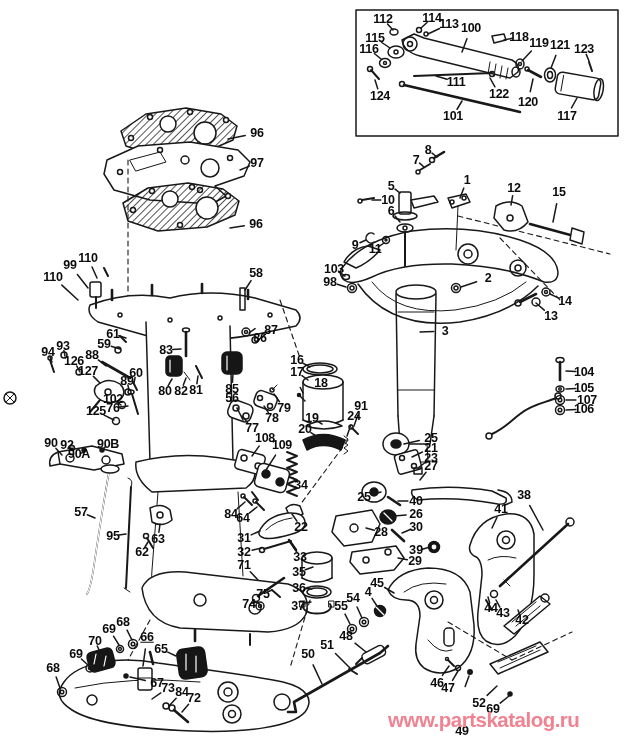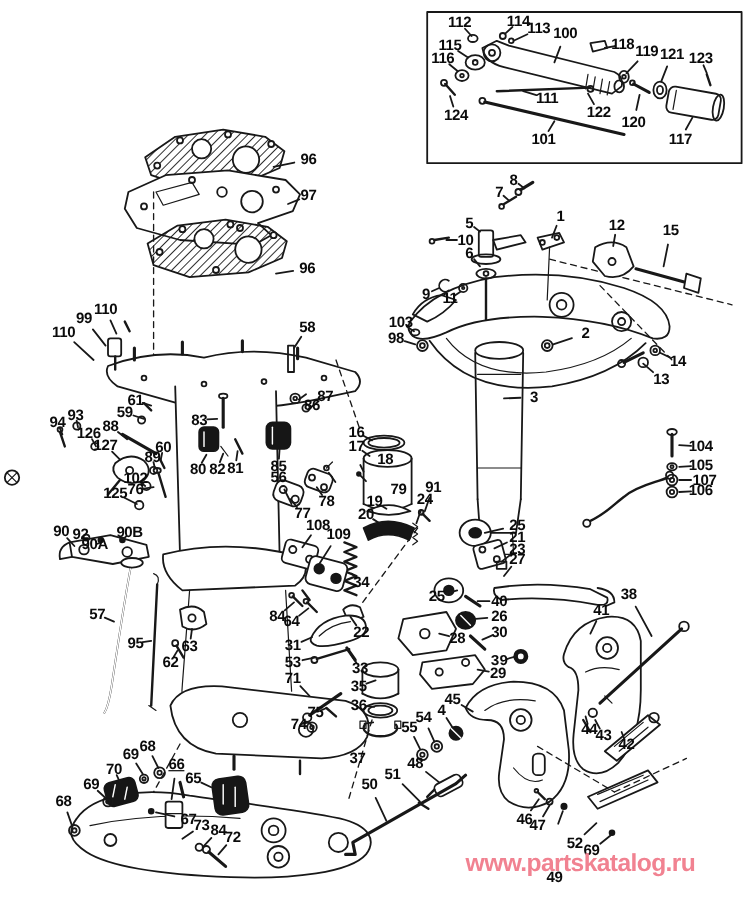--- a/index.html
+++ b/index.html
@@ -595,21 +595,21 @@
       <span class="plabel" style="left: 181px; top: 391px;">82</span>
       <span class="plabel" style="left: 196px; top: 390px;">81</span>
       <span class="plabel" style="left: 232px; top: 389px;">85</span>
       <span class="plabel" style="left: 232px; top: 398px;">56</span>
       <span class="plabel" style="left: 113px; top: 399px;">102</span>
       <span class="plabel" style="left: 113px; top: 408px;">76</span>
       <span class="plabel" style="left: 96px; top: 411px;">125</span>
       <span class="plabel" style="left: 297px; top: 360px;">16</span>
       <span class="plabel" style="left: 297px; top: 372px;">17</span>
       <span class="plabel" style="left: 298px; top: 383px; margin-left: 23px;">18</span>
-      <span class="plabel" style="left: 284px; top: 408px; margin-left: 48px;">79</span>
+      <span class="plabel" style="left: 284px; top: 408px;">79</span>
       <span class="plabel" style="left: 272px; top: 418px;">78</span>
       <span class="plabel" style="left: 252px; top: 428px;">77</span>
       <span class="plabel" style="left: 312px; top: 418px;">19</span>
       <span class="plabel" style="left: 305px; top: 429px;">20</span>
       <span class="plabel" style="left: 361px; top: 406px;">91</span>
       <span class="plabel" style="left: 354px; top: 416px;">24</span>
       <span class="plabel" style="left: 51px; top: 443px;">90</span>
       <span class="plabel" style="left: 67px; top: 445px;">92</span>
       <span class="plabel" style="left: 79px; top: 454px;">90A</span>
       <span class="plabel" style="left: 108px; top: 444px;">90B</span>
@@ -623,26 +623,26 @@
       <span class="plabel" style="left: 364px; top: 497px;">25</span>
       <span class="plabel" style="left: 416px; top: 501px;">40</span>
       <span class="plabel" style="left: 416px; top: 514px;">26</span>
       <span class="plabel" style="left: 416px; top: 527px;">30</span>
       <span class="plabel" style="left: 231px; top: 514px;">84</span>
       <span class="plabel" style="left: 243px; top: 518px;">64</span>
       <span class="plabel" style="left: 301px; top: 527px;">22</span>
       <span class="plabel" style="left: 381px; top: 532px;">28</span>
       <span class="plabel" style="left: 244px; top: 538px;">31</span>
       <span class="plabel" style="left: 300px; top: 557px;">33</span>
-      <span class="plabel" style="left: 244px; top: 552px;">53</span>
+      <span class="plabel" style="left: 244px; top: 552px;">32</span>
       <span class="plabel" style="left: 416px; top: 551px; font-family: Liberation Mono, monospace;">39</span>
       <span class="plabel" style="left: 415px; top: 561px;">29</span>
       <span class="plabel" style="left: 299px; top: 572px;">35</span>
       <span class="plabel" style="left: 299px; top: 588px;">36</span>
-      <span class="plabel" style="left: 298px; top: 632px;">37</span>
+      <span class="plabel" style="left: 298px; top: 606px;">37</span>
       <span class="plabel" style="left: 244px; top: 565px;">71</span>
       <span class="plabel" style="left: 263px; top: 594px;">75</span>
       <span class="plabel" style="left: 249px; top: 604px;">74</span>
       <span class="plabel" style="left: 81px; top: 512px;">57</span>
       <span class="plabel" style="left: 113px; top: 536px;">95</span>
       <span class="plabel" style="left: 142px; top: 552px;">62</span>
       <span class="plabel" style="left: 158px; top: 539px;">63</span>
       <span class="plabel" style="left: 377px; top: 583px;">45</span>
       <span class="plabel" style="left: 368px; top: 592px;">4</span>
       <span class="plabel" style="left: 353px; top: 598px;">54</span>

